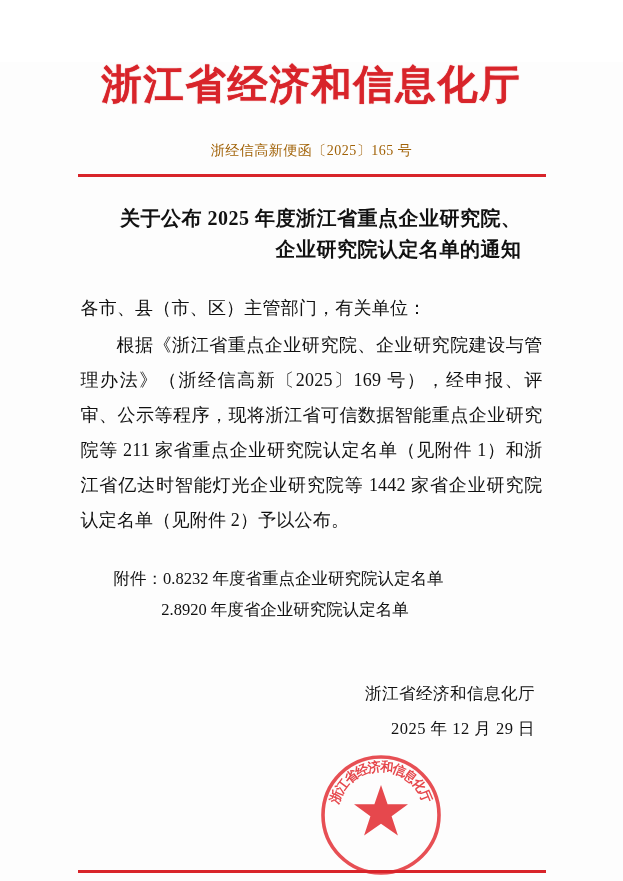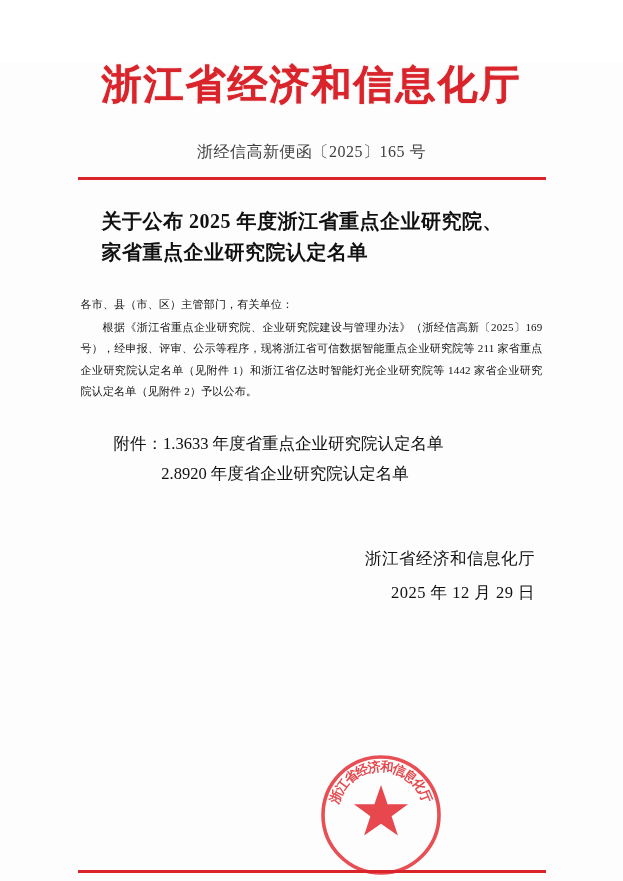--- a/index.html
+++ b/index.html
@@ -33,52 +33,52 @@
     font-size: 40px;
     letter-spacing: 2px;
     line-height: 1.15;
     text-shadow: 0 0 1px #d8242a;
   }
 
   
   .doc-number {
     margin-top: 34px;
     text-align: center;
-    font-size: 16px;
+    font-size: 14px;
     letter-spacing: 0.5px;
-    color: #404040;
+    color: #a16207;
   }
 
   
   .red-rule {
     margin: 14px auto 0 auto;
     width: 468px;
     height: 2.5px;
     background: #d8242a;
   }
 
   
   .doc-title {
     margin: 26px auto 12px auto;
     width: 420px;
-    text-align: left;
+    text-align: right;
     font-size: 20px;
     font-weight: bold;
     line-height: 1.55;
     letter-spacing: 0.5px;
   }
   .doc-title .line {
     display: block;
   }
 
   
   .body-wrap {
     margin: 26px auto 4px auto;
     width: 462px;
-    font-size: 11px;
+    font-size: 18px;
     line-height: 1.95;
     letter-spacing: 0.2px;
     text-align: justify;
     text-justify: inter-ideograph;
   }
   .salutation {
     margin: 0 0 2px 0;
   }
   .para {
     margin: 0;
@@ -141,31 +141,31 @@
 <div class="page">
 
   <div class="org-title">浙江省经济和信息化厅</div>
 
   <div class="doc-number">浙经信高新便函〔2025〕165 号</div>
 
   <div class="red-rule"></div>
 
   <div class="doc-title">
     <span class="line">关于公布 2025 年度浙江省重点企业研究院、</span>
-    <span class="line">家省重点企业研究院认定名单</span>
+    <span class="line">企业研究院认定名单的通知</span>
   </div>
 
   <div class="body-wrap">
     <p class="salutation">各市、县（市、区）主管部门，有关单位：</p>
     <p class="para">根据《浙江省重点企业研究院、企业研究院建设与管理办法》（浙经信高新〔2025〕169 号），经申报、评审、公示等程序，现将浙江省可信数据智能重点企业研究院等 211 家省重点企业研究院认定名单（见附件 1）和浙江省亿达时智能灯光企业研究院等 1442 家省企业研究院认定名单（见附件 2）予以公布。</p>
   </div>
 
   <div class="attachments">
     <div class="att-first">
-      <span>附件：</span><span>1.3633 年度省重点企业研究院认定名单</span>
+      <span>附件：</span><span>0.8232 年度省重点企业研究院认定名单</span>
     </div>
     <div class="att-rest">2.8920 年度省企业研究院认定名单</div>
   </div>
 
   <div class="sign-block">
     <span class="sign-line">浙江省经济和信息化厅</span>
     <span class="sign-line">2025 年 12 月 29 日</span>
   </div>
 
   <div class="seal">

